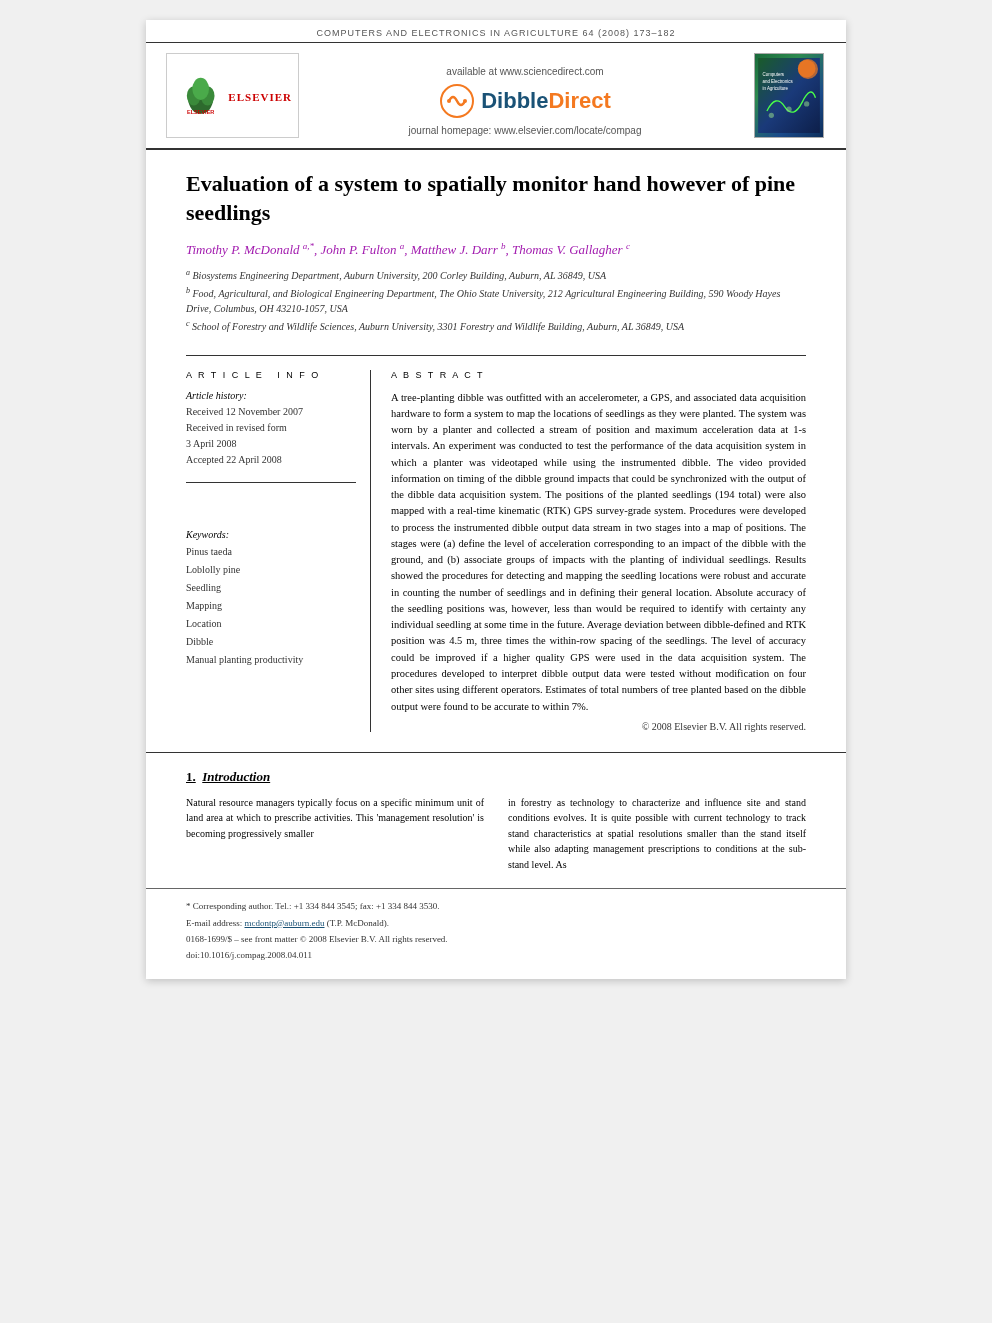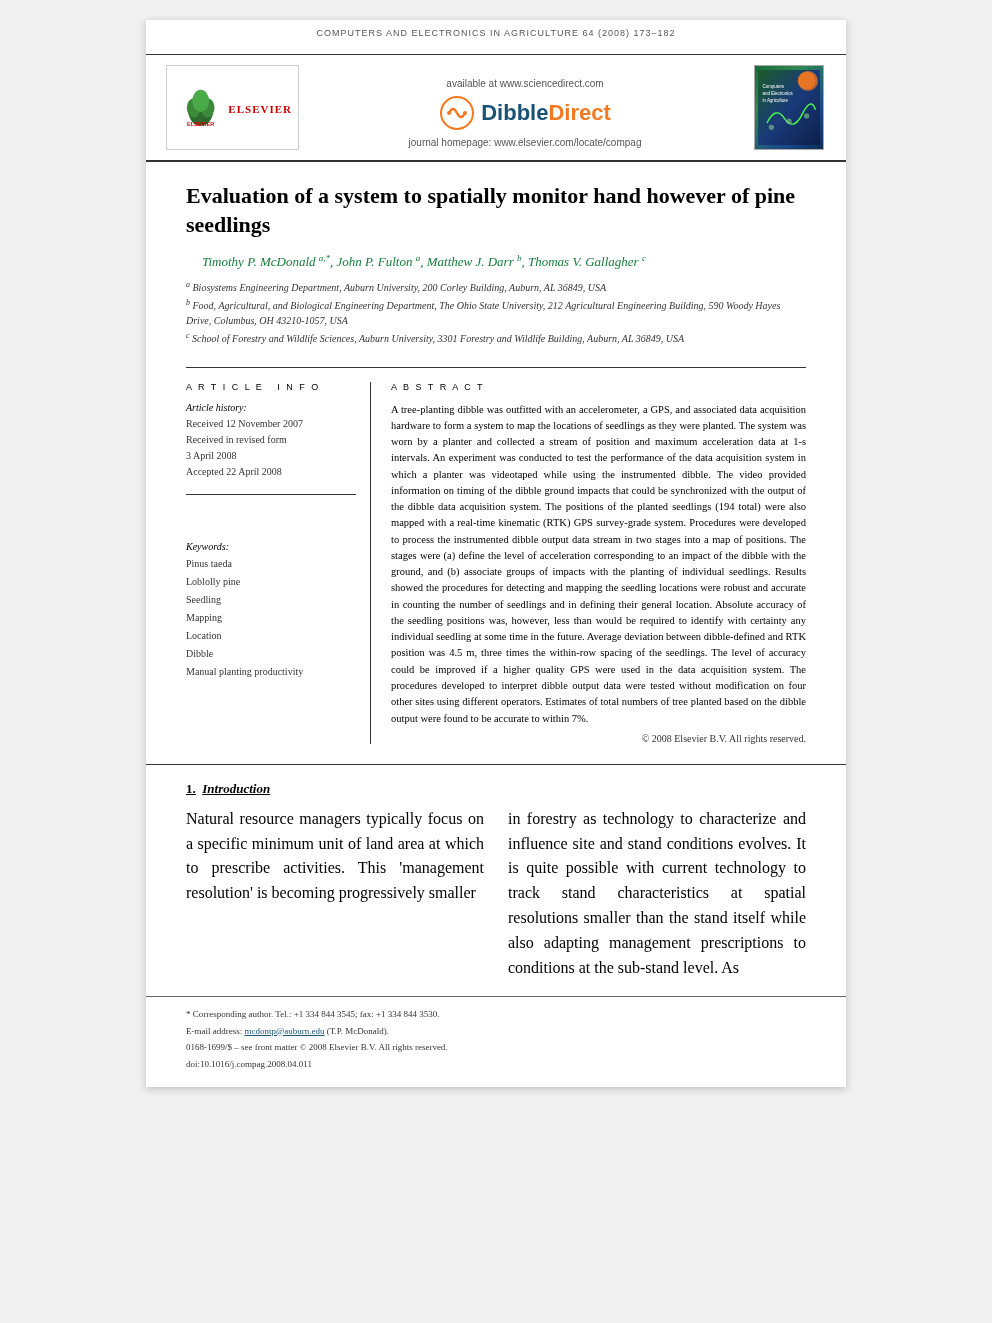--- a/index.html
+++ b/index.html
@@ -15,21 +15,21 @@
       background: #fff;
       padding: 0;
       box-shadow: 0 2px 8px rgba(0,0,0,0.2);
     }
     .top-bar {
       text-align: center;
       font-size: 9px;
       font-family: Arial, sans-serif;
       letter-spacing: 1px;
       color: #555;
-      padding: 8px 20px 16px;
+      padding: 8px 20px 4px;
       border-bottom: 1px solid #333;
       text-transform: uppercase;
     }
     .header-area {
       display: flex;
       align-items: stretch;
       padding: 10px 20px;
       gap: 10px;
       border-bottom: 2px solid #333;
     }
@@ -127,24 +127,23 @@
     }
     .article-title {
       font-size: 22px;
       font-weight: bold;
       color: #000;
       line-height: 1.3;
       margin-bottom: 14px;
     }
     .authors {
       font-size: 13px;
-      color: #15803d;
+      color: #a21caf;
       margin-bottom: 8px;
       font-style: italic;
-      margin-left: 16px;
     }
     .authors sup {
       font-size: 9px;
     }
     .affiliations {
       font-size: 10px;
       color: #333;
       margin-bottom: 20px;
       line-height: 1.5;
     }
@@ -239,21 +238,21 @@
     .section-number-title {
       font-size: 13px;
       font-weight: bold;
       margin-bottom: 10px;
       color: #000;
     }
     .section-number-title span {
       text-decoration: underline;
     }
     .body-text {
-      font-size: 16px;
+      font-size: 10px;
       line-height: 1.55;
       color: #000;
       text-align: justify;
     }
     .footnotes {
       padding: 10px 40px 14px;
       border-top: 1px solid #666;
       font-size: 9px;
       color: #333;
       line-height: 1.6;

